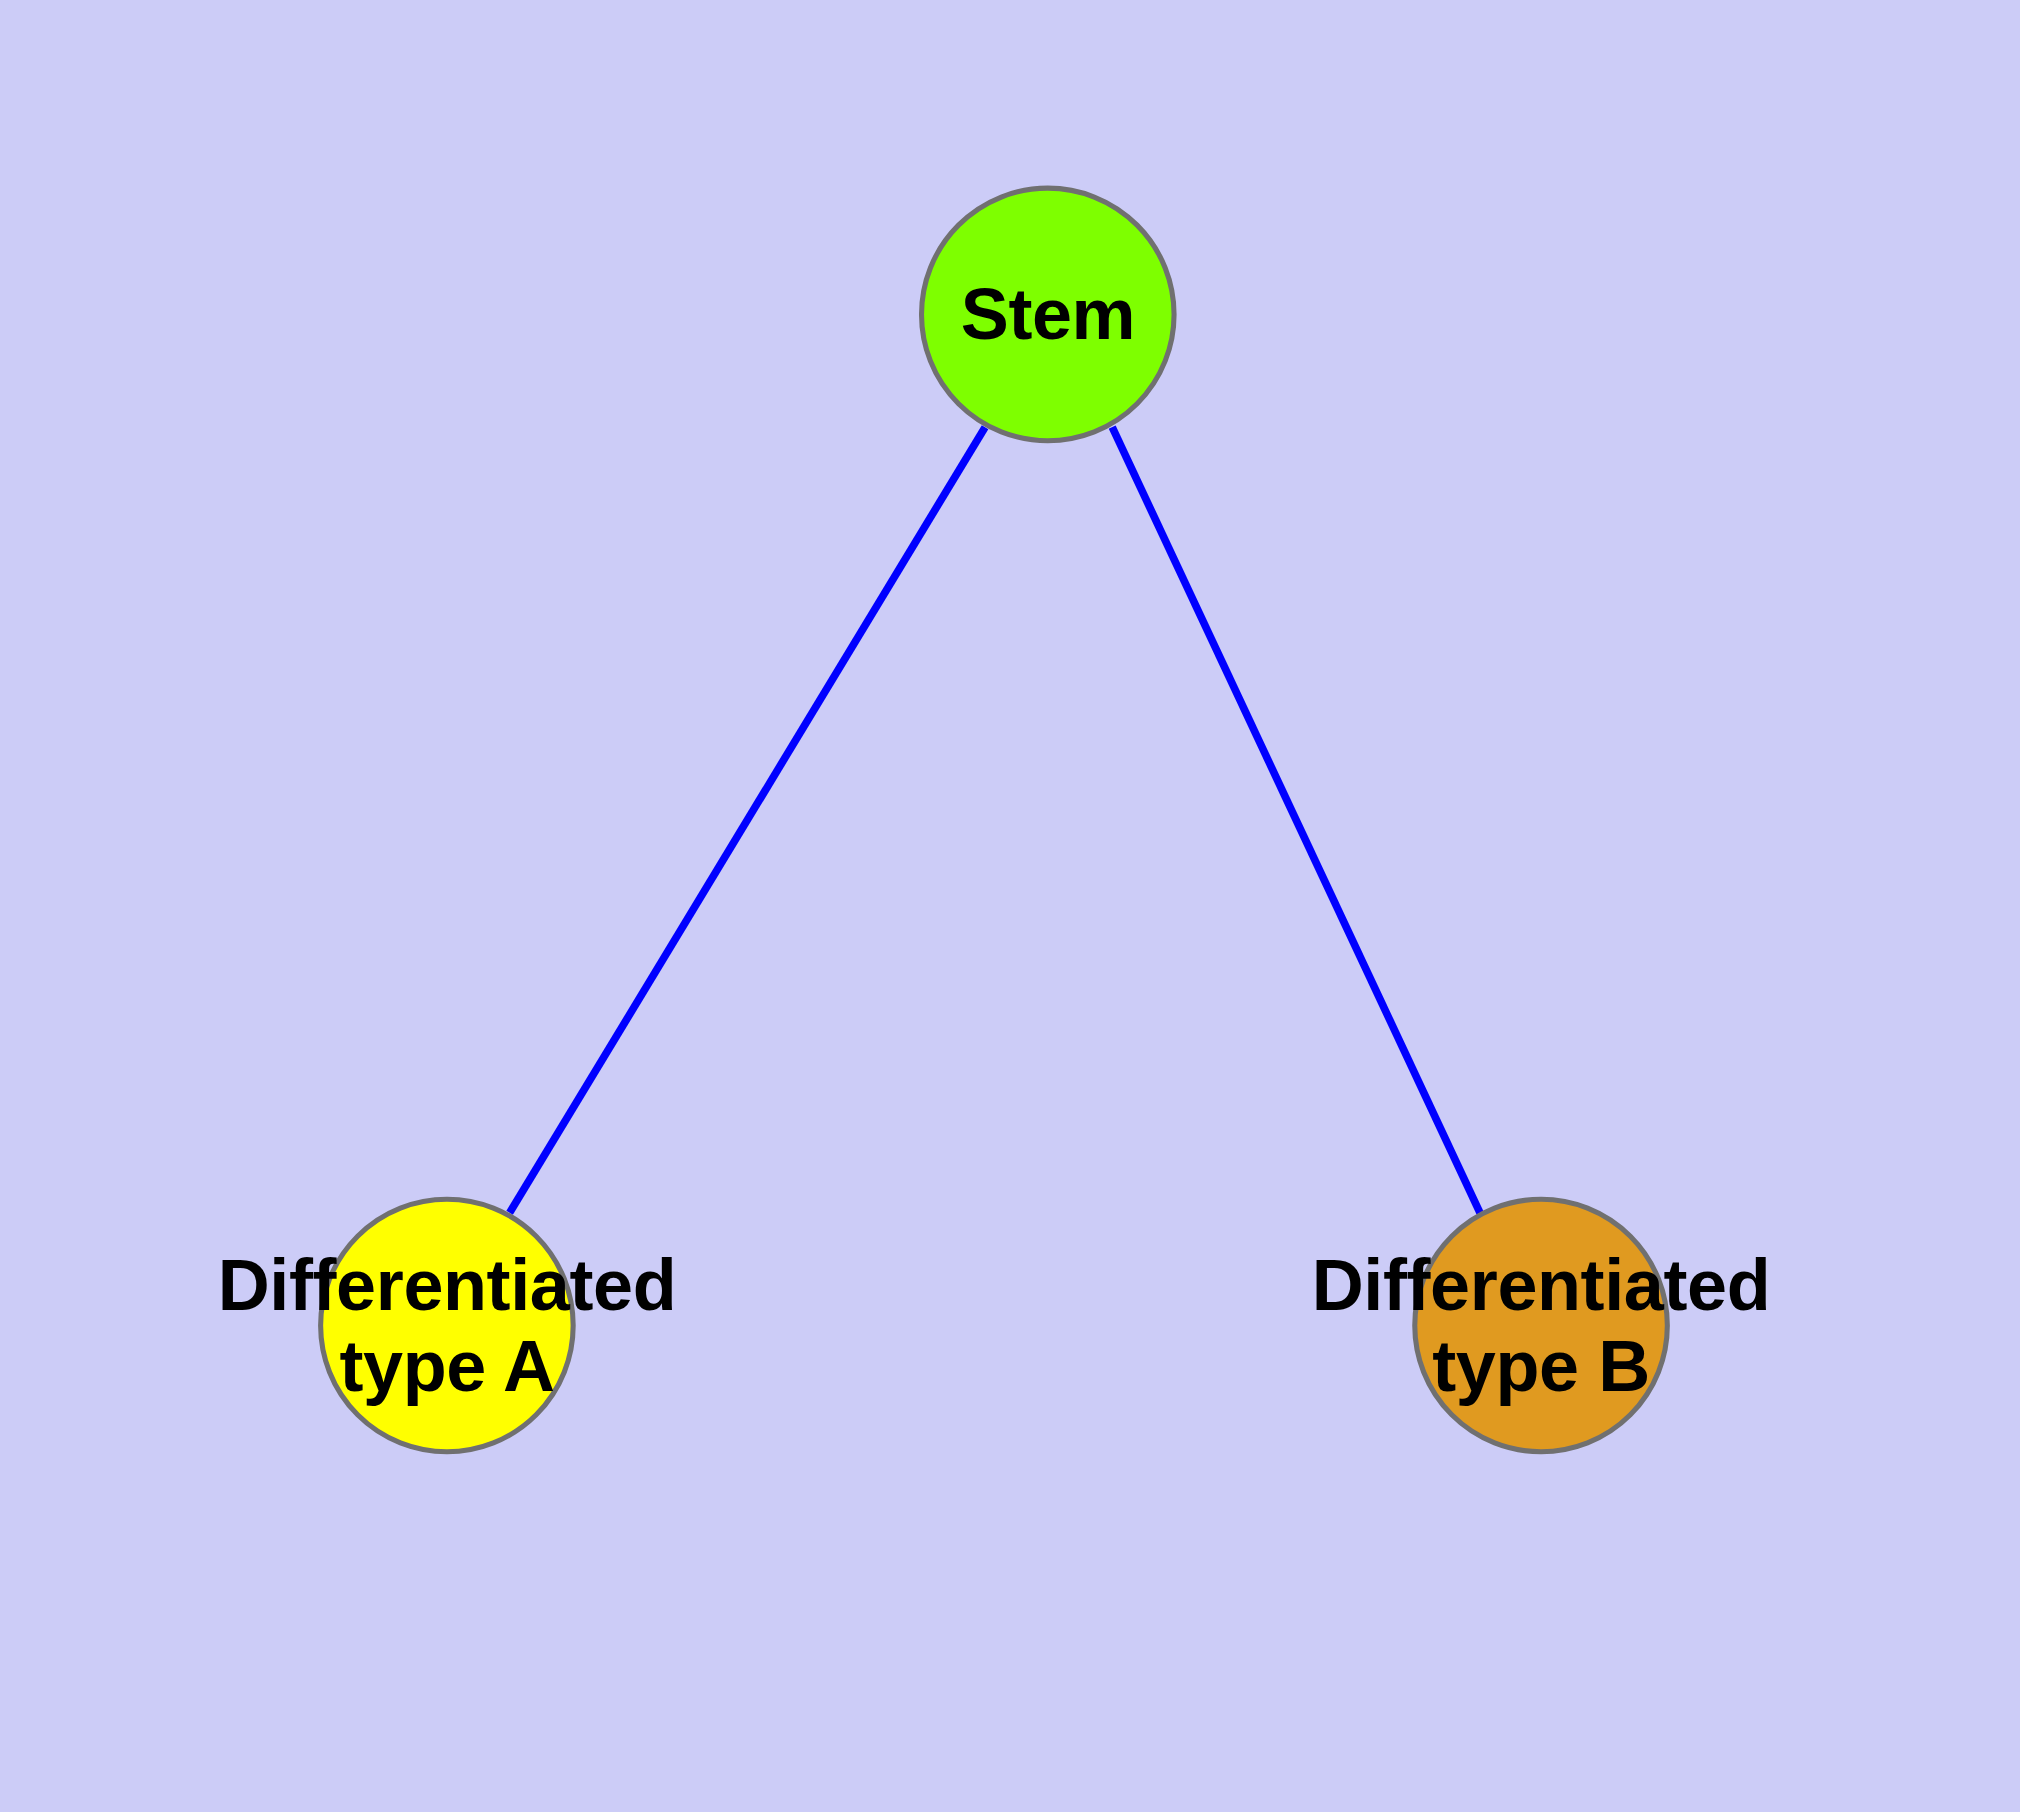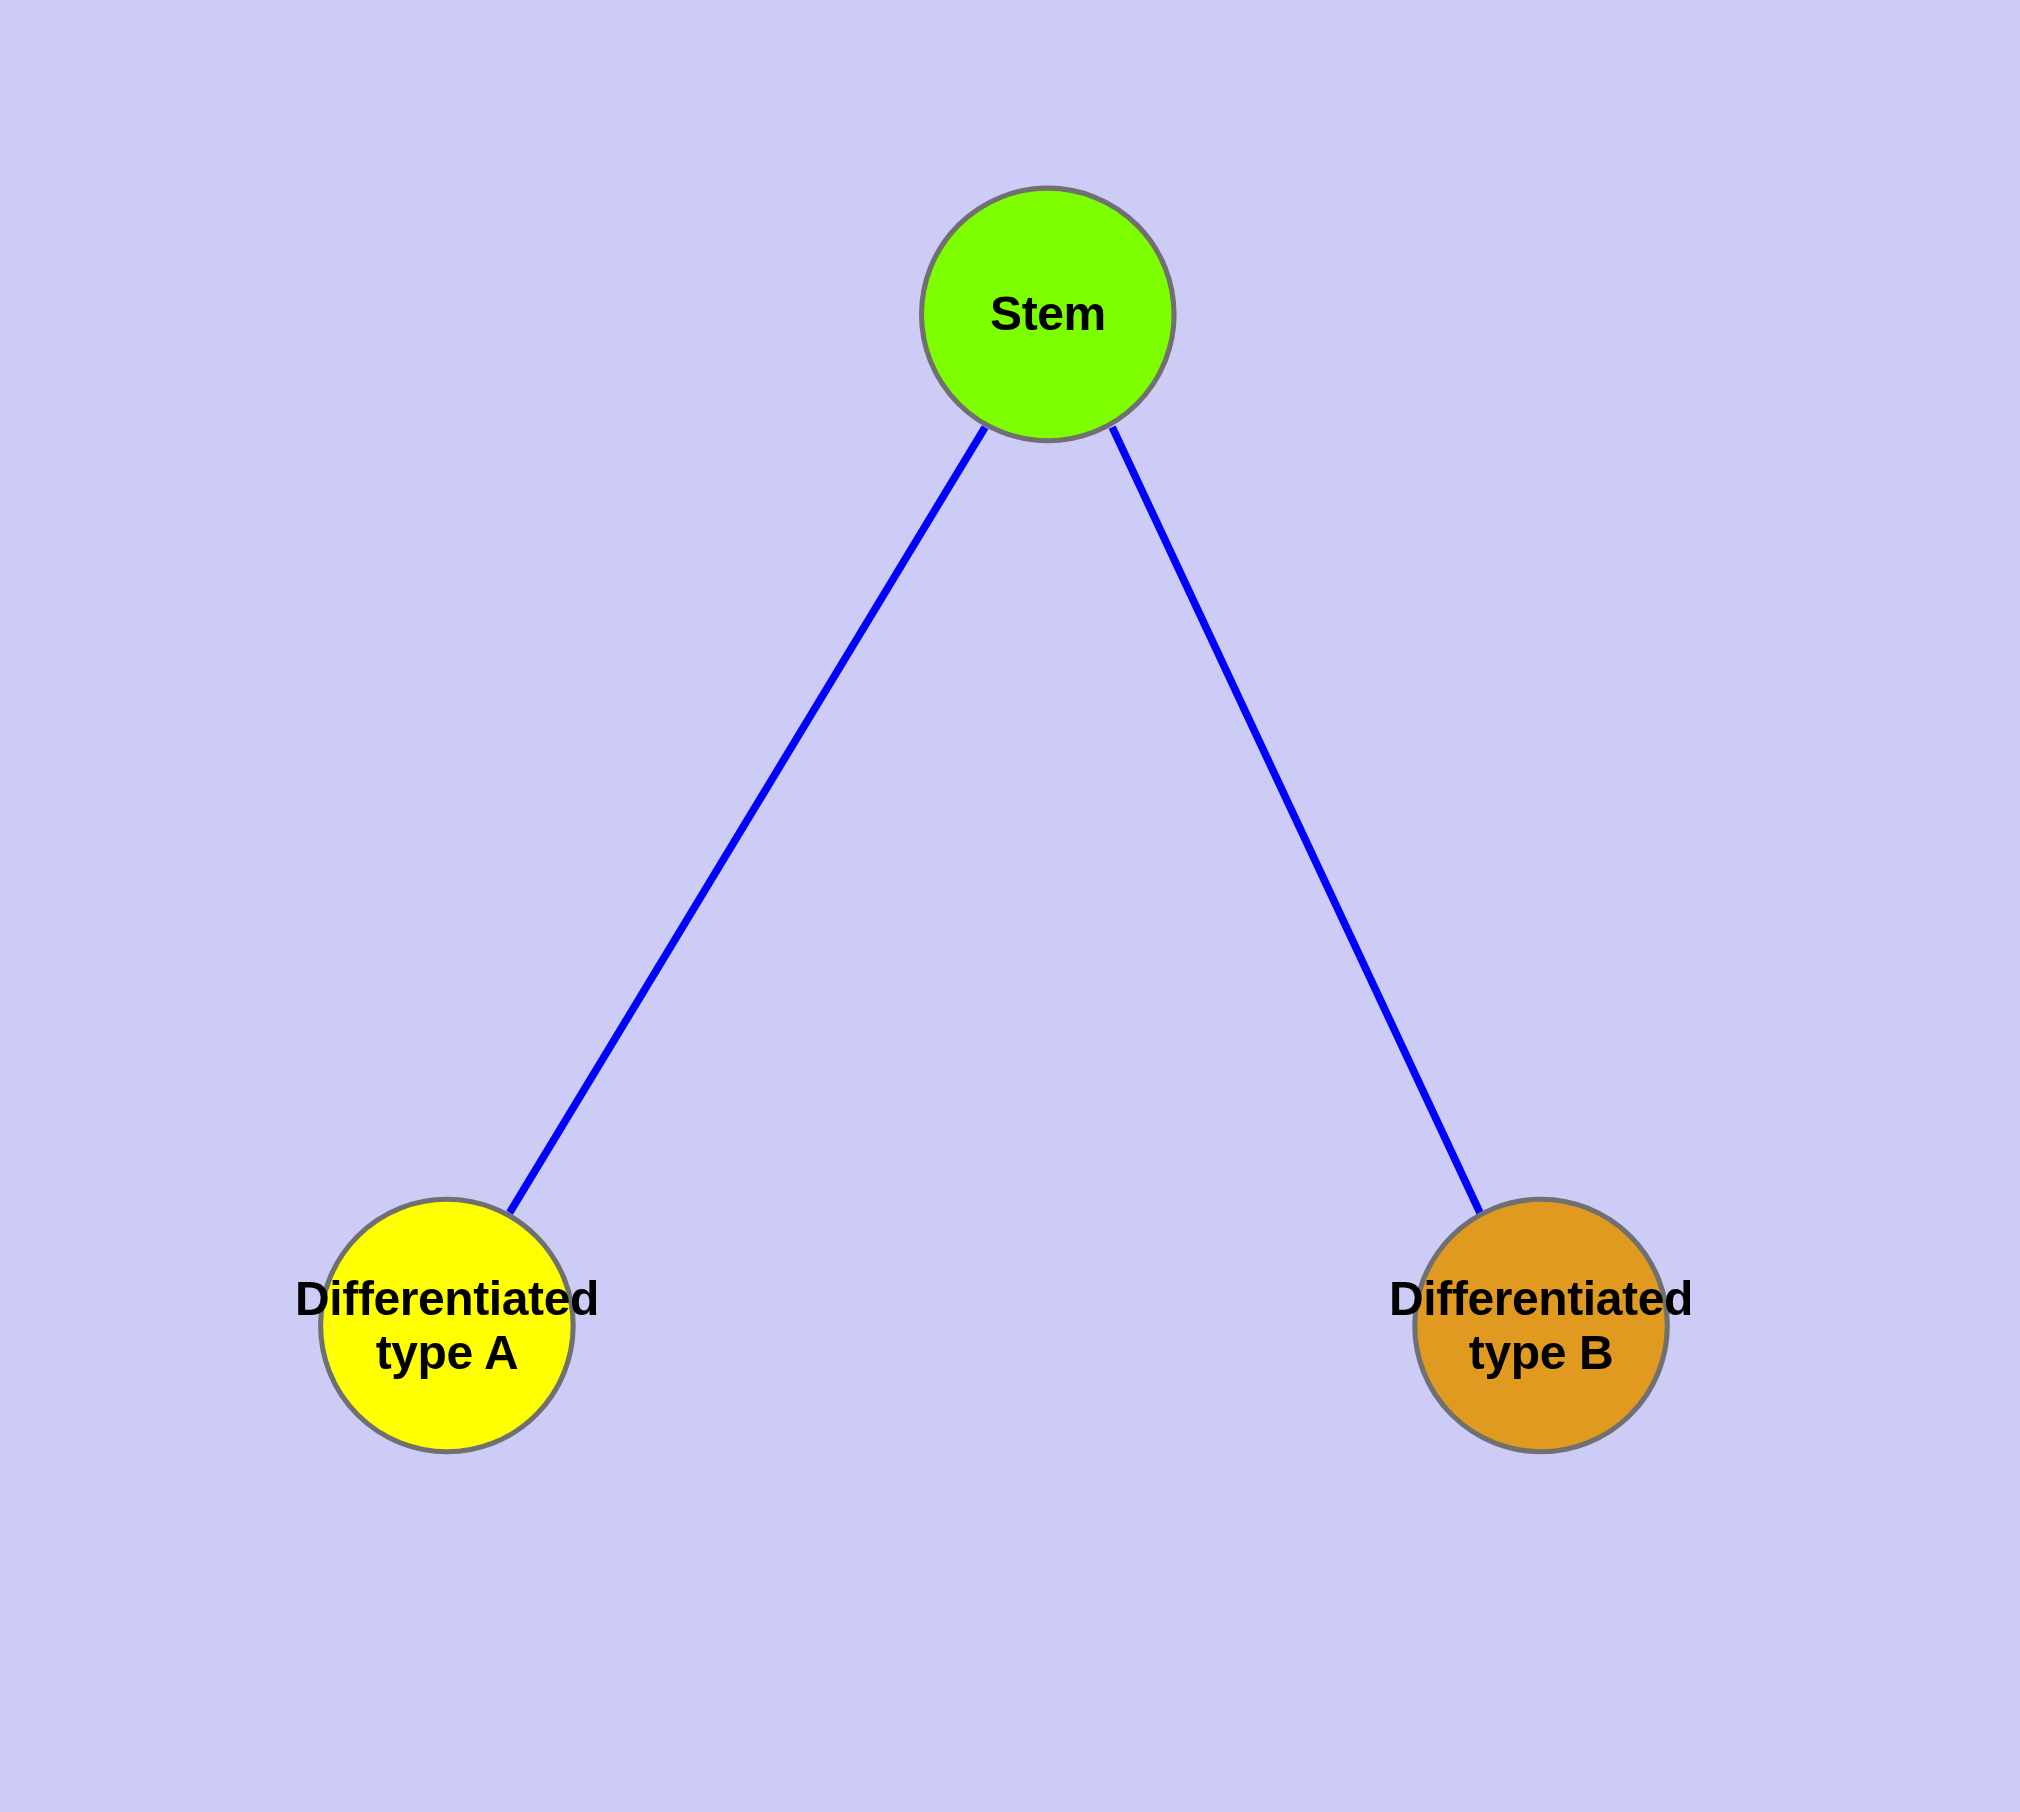--- a/index.html
+++ b/index.html
@@ -21,21 +21,21 @@
     left: 0;
     top: 0;
     width: 2021px;
     height: 1812px;
   }
   .node-label {
     position: absolute;
     color: #000000;
     font-family: "Liberation Sans", "DejaVu Sans", sans-serif;
     font-weight: bold;
-    font-size: 48px;
+    font-size: 72px;
     line-height: 1.12;
     text-align: center;
     white-space: pre;
     pointer-events: none;
     transform: translate(-50%, -50%);
     letter-spacing: -0.4px;
   }
   #label-stem {
     left: 1048px;
     top: 314px;

